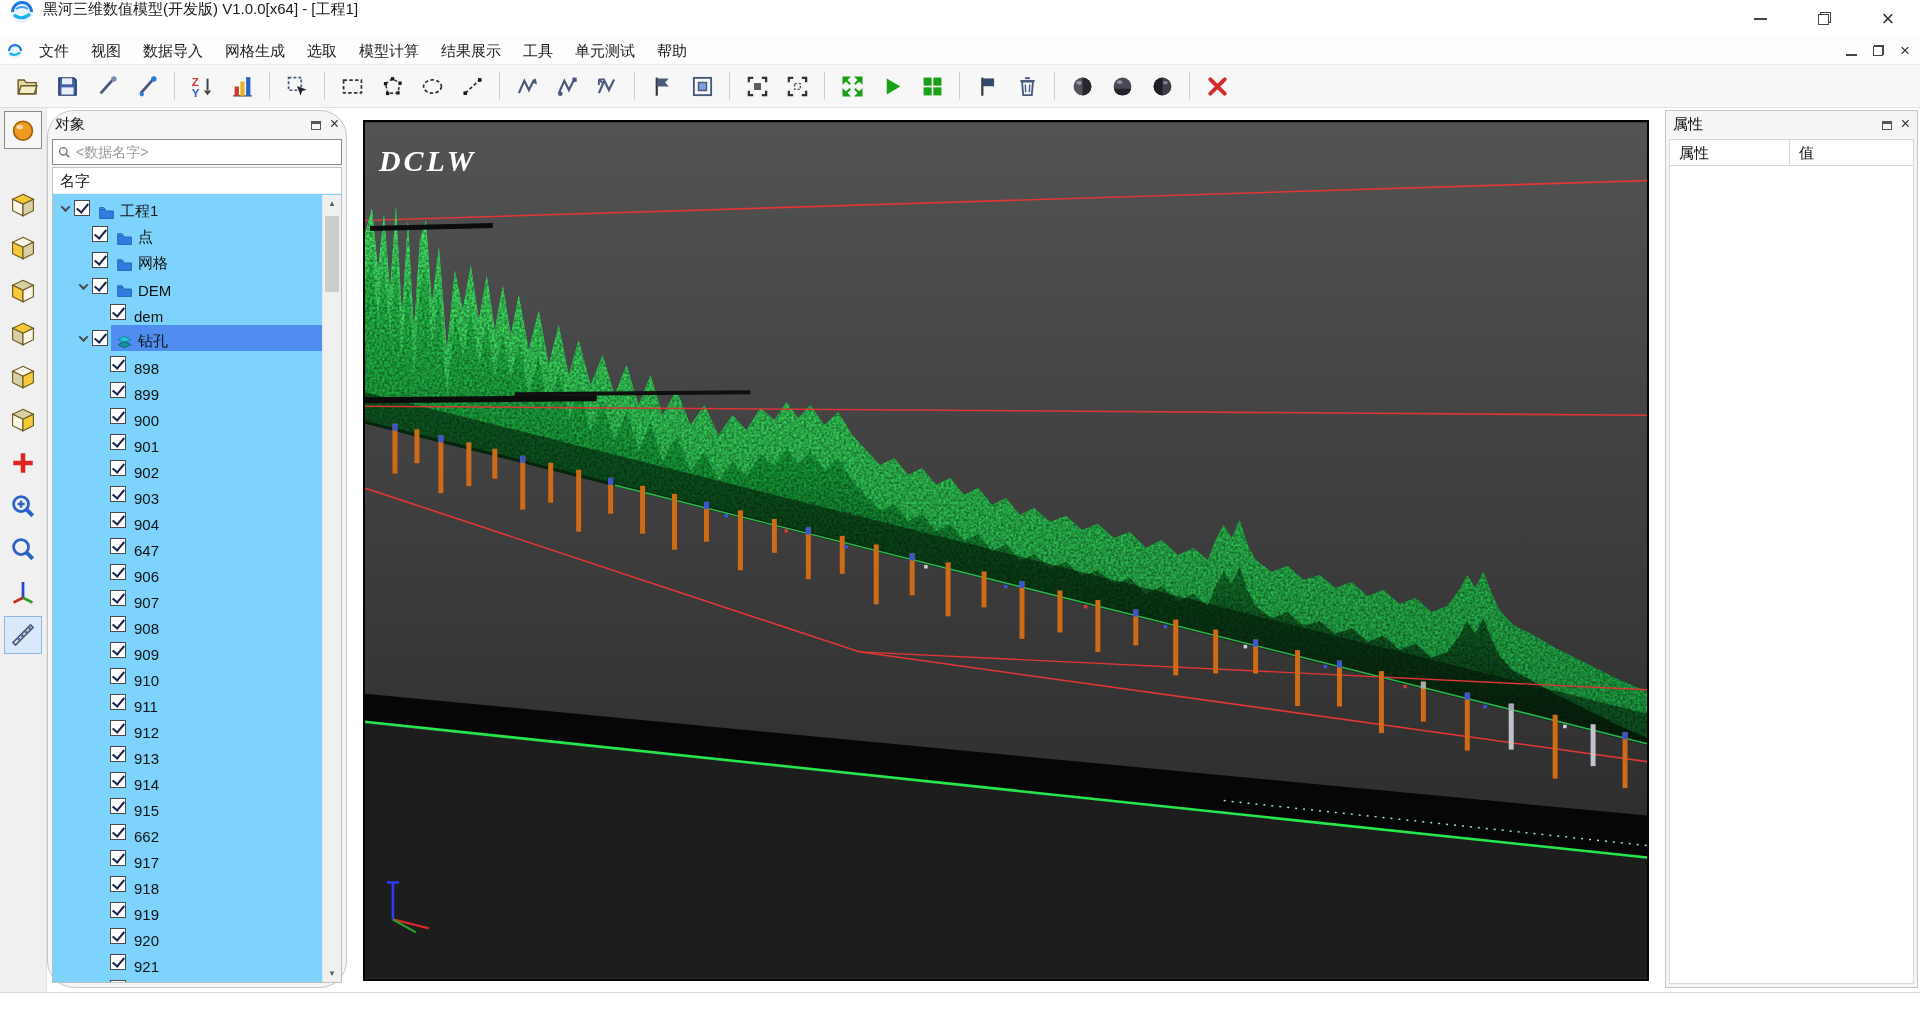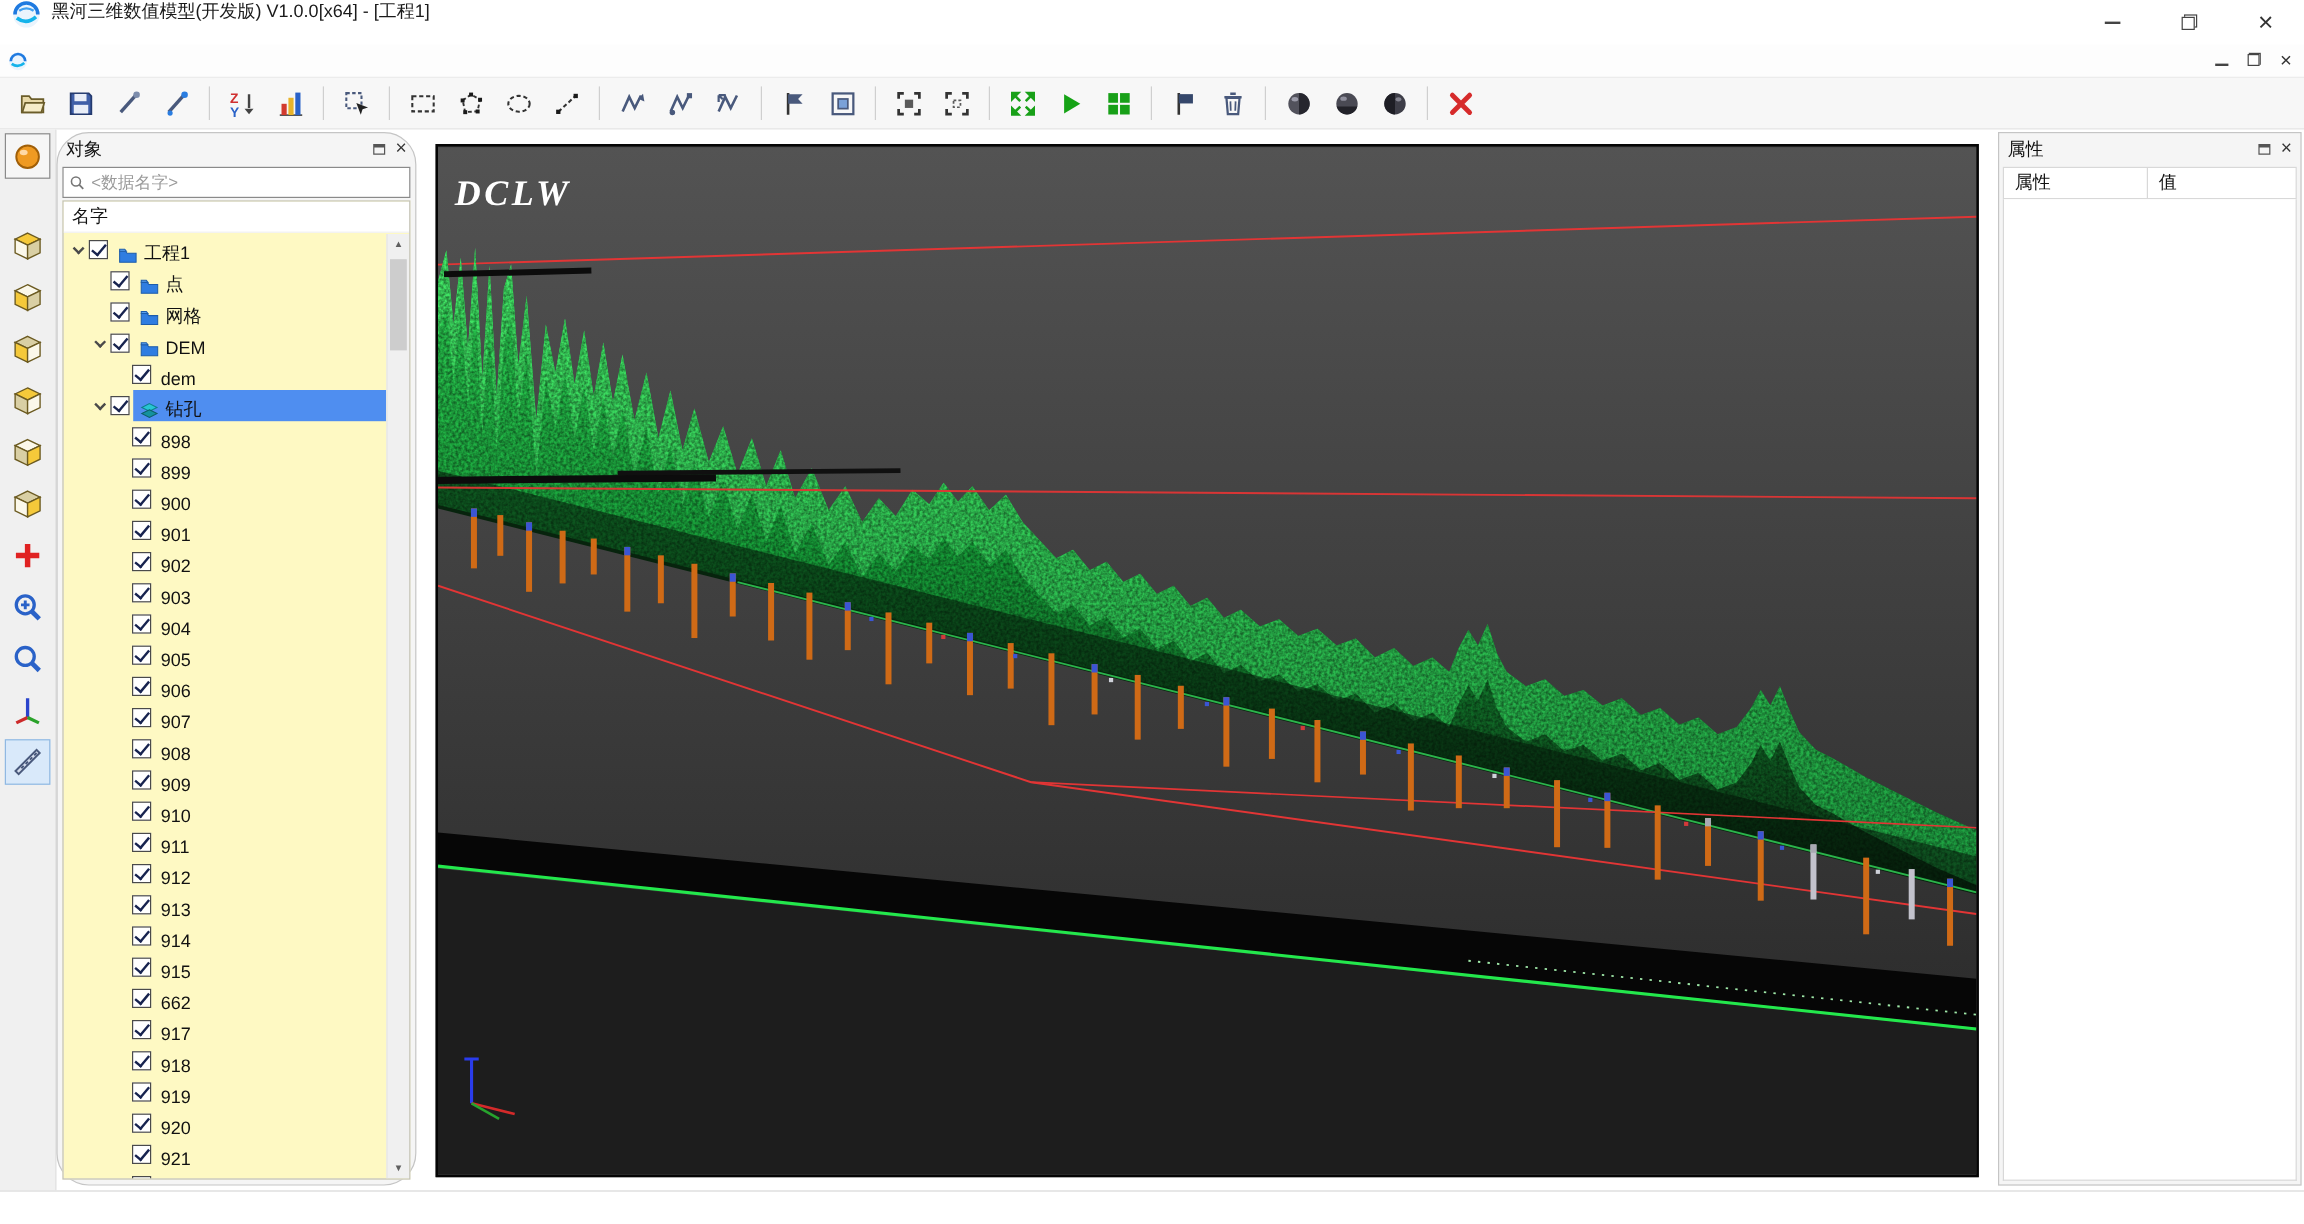--- a/index.html
+++ b/index.html
@@ -55,21 +55,21 @@
   .dock-title { flex: 1; font-size: 15px; }
   .dock-icons { display: flex; gap: 9px; align-items: center; }
   .float-glyph { position: relative; display: inline-block; width: 10px; height: 9px; border: 1.4px solid #555; border-top-width: 3px; }
   .dock-close { font-size: 16px; color: #333; line-height: 1; }
 
   .search-row { margin: 2px 4px 2px 4px; height: 26px; border: 1px solid #8a8a8a; background: #fff; display: flex; align-items: center; padding: 0 5px; gap: 5px; }
   .search-row svg { width: 13px; height: 13px; flex: none; }
   .search-input { border: none; outline: none; flex: 1; font-size: 14px; color: #333; font-family: "Liberation Sans", sans-serif; background: transparent; }
   .search-input::placeholder { color: #9a9a9a; }
 
-  .tree-wrap { position: absolute; top: 56px; left: 4px; right: 4px; bottom: 4px; background: #fef9c3; border: 1px solid #c0c0c0; overflow: hidden; }
+  .tree-wrap { position: absolute; top: 56px; left: 4px; right: 4px; bottom: 4px; background: #7dd3fc; border: 1px solid #c0c0c0; overflow: hidden; }
   .tree-colhdr { height: 26px; line-height: 26px; padding-left: 7px; background: #fff; border-bottom: 1px solid #f0f0f0; font-size: 15px; }
   .tree-body { position: absolute; top: 27px; left: 0; right: 19px; bottom: 0; overflow: hidden; }
   .tree-row { height: 26px; display: flex; align-items: center; padding-left: 4px; white-space: nowrap; }
   .chev { width: 16px; flex: none; display: flex; justify-content: center; align-items: center; }
   .chev i { display: block; width: 7px; height: 7px; border-right: 2px solid #4a4a4a; border-bottom: 2px solid #4a4a4a; transform: rotate(45deg) translate(-1px,-1px); }
   .cb { width: 16px; height: 16px; flex: none; border: 1px solid #4a4a4a; background: #fff; margin: 0 3px 0 1px; position: relative; }
   .cb:after { content: ""; position: absolute; left: 4px; top: 0px; width: 5px; height: 10px; border-right: 2.2px solid #17234f; border-bottom: 2.2px solid #17234f; transform: rotate(40deg); }
   .row-core { display: flex; align-items: flex-end; gap: 5px; padding: 0 5px; flex: 1; height: 100%; }
   .row-core.selected { background: #4f8ef0; }
   .tree-icon svg { width: 17px; height: 17px; display: block; }
@@ -121,20 +121,32 @@
   </div>
 
   <div class="menubar">
     <span class="app-icon-sm">
       <svg viewBox="0 0 24 24">
         <circle cx="12" cy="12" r="10" fill="#eaf4fd"></circle>
         <path d="M4 12 a8 8 0 0 1 16 0" fill="none" stroke="#1f7ae0" stroke-width="3"></path>
         <path d="M5 15 q7 5 14-1" fill="none" stroke="#14b3ea" stroke-width="3"></path>
       </svg>
     </span>
+    <span id="menu-items" style="display:flex;">
+        <span class="menu-item">文件</span>
+        <span class="menu-item">视图</span>
+        <span class="menu-item">数据导入</span>
+        <span class="menu-item">网格生成</span>
+        <span class="menu-item">选取</span>
+        <span class="menu-item">模型计算</span>
+        <span class="menu-item">结果展示</span>
+        <span class="menu-item">工具</span>
+        <span class="menu-item">单元测试</span>
+        <span class="menu-item">帮助</span>
+      </span>
     <span class="mdi-controls">
       <span><span class="glyph-min"></span></span>
       <span><span class="glyph-restore"></span></span>
       <span><span class="glyph-close">×</span></span>
     </span>
   </div>
 
   <div class="toolbar" id="main-toolbar">
       <button class="tool-btn">
         <svg viewBox="0 0 16 16">
@@ -575,21 +587,21 @@
               <span class="cb"></span>
               <span class="row-core">
                 <span class="tree-label">904</span>
               </span>
             </div>
             <div class="tree-row">
               <span style="width:36px;flex:none"></span>
               <span class="chev"></span>
               <span class="cb"></span>
               <span class="row-core">
-                <span class="tree-label">905</span>
+                <span class="tree-label">647</span>
               </span>
             </div>
             <div class="tree-row">
               <span style="width:36px;flex:none"></span>
               <span class="chev"></span>
               <span class="cb"></span>
               <span class="row-core">
                 <span class="tree-label">906</span>
               </span>
             </div>

